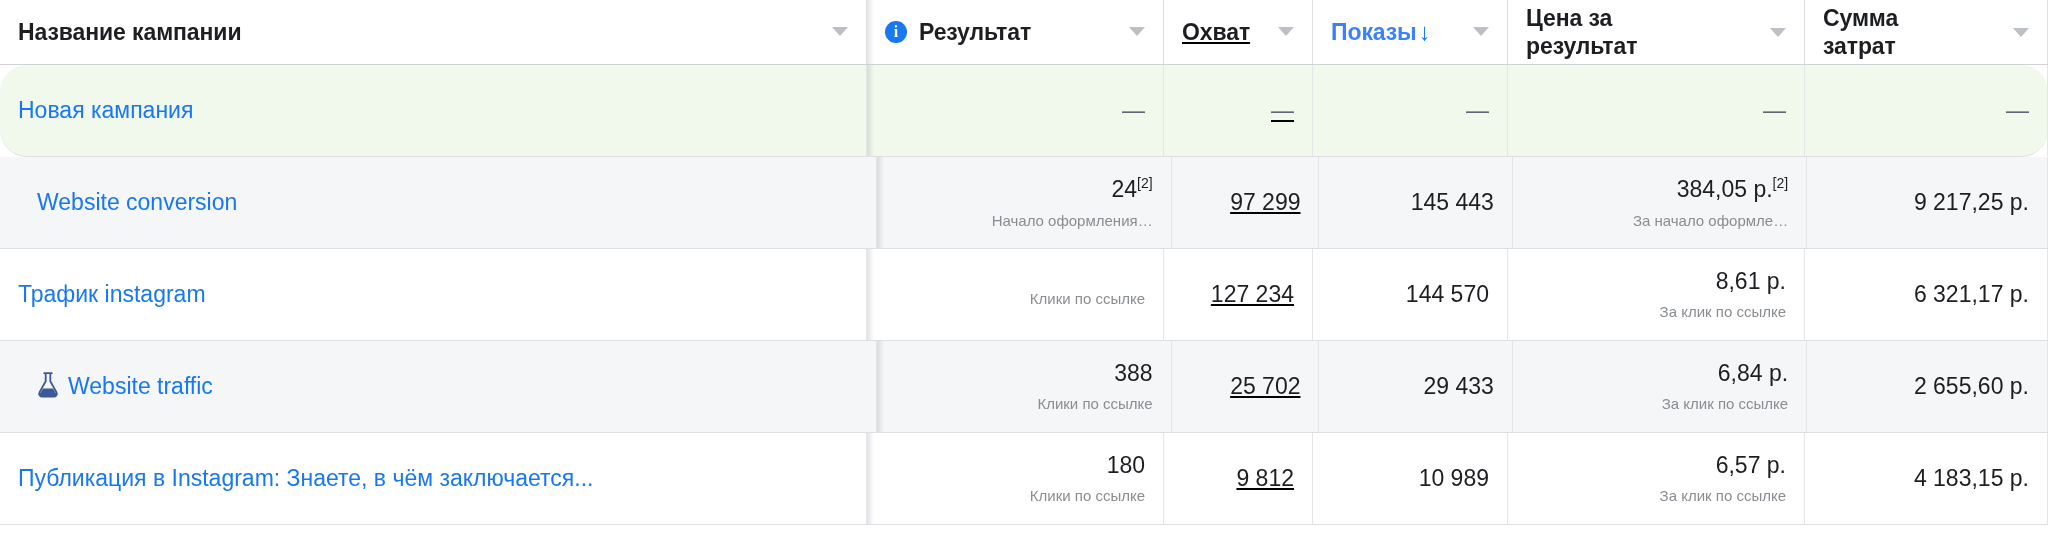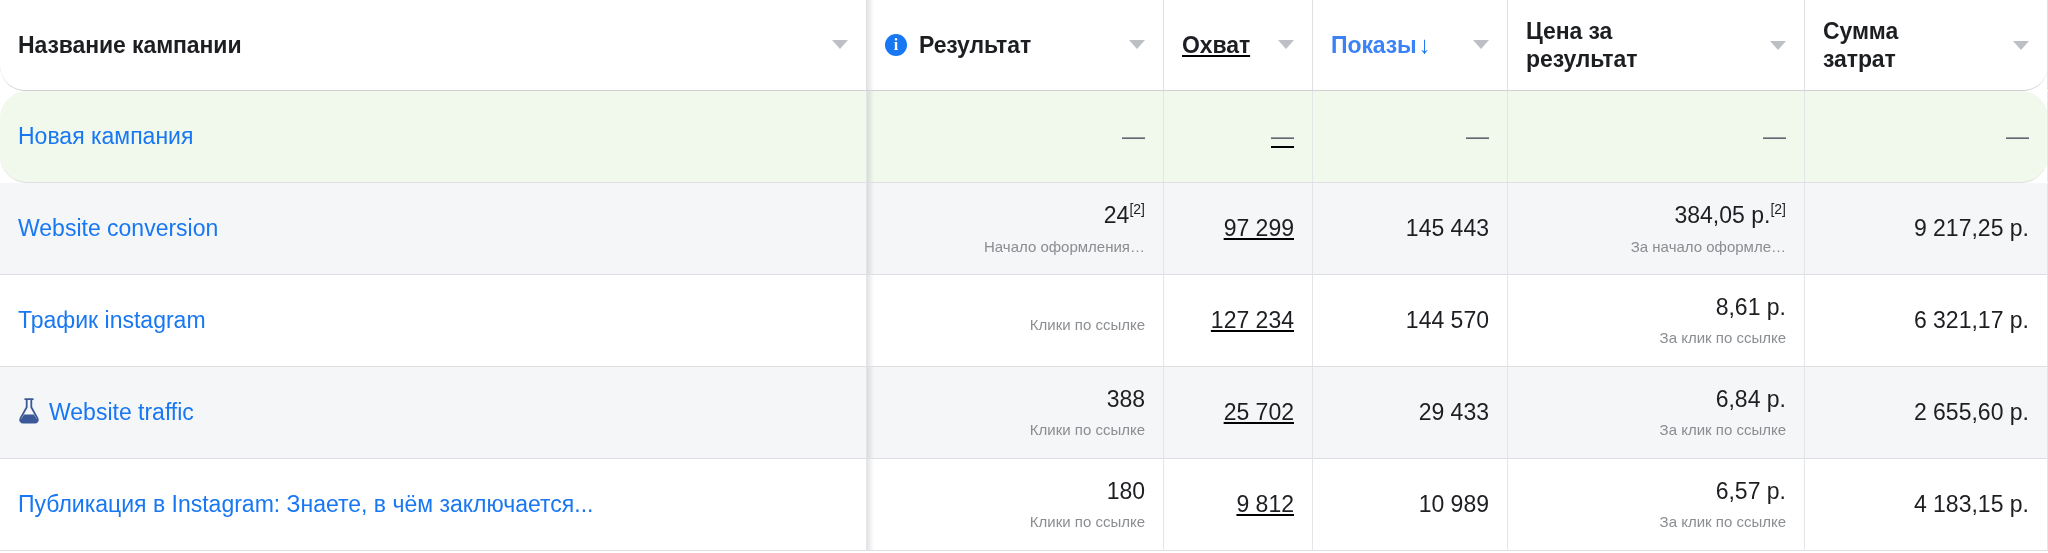--- a/index.html
+++ b/index.html
@@ -46,24 +46,23 @@
   
   .c-name   { width: 867px; }
   .c-result { width: 297px; }
   .c-reach  { width: 149px; text-decoration: underline; }
   .c-impr   { width: 195px; }
   .c-cpr    { width: 297px; }
   .c-spend  { width: 243px; }
 
   
   .header-row {
-    height: 91px;
+    height: 65px;
     background: #ffffff;
     border-bottom: 1px solid #cfd1d5;
-    border-radius: 25px;
   }
   .header-row .cell {
     justify-content: center;
     border-right: 1px solid #dddfe2;
   }
   .header-inner {
     display: flex;
     align-items: center;
     width: 100%;
   }
@@ -122,21 +121,21 @@
     bottom: 0;
     width: 7px;
     background: linear-gradient(to right, rgba(0,0,0,0.11), rgba(0,0,0,0));
     pointer-events: none;
   }
 
   
   .data-row { height: 92px; border-bottom: 1px solid #dddfe2; }
 
   .row-green { background: #f1f8ec; border-radius: 27px; }
-  .row-grey  { background: #f5f6f7; }
+  .row-grey  { background: #f5f6f7; padding-left: 19px; }
   .row-white { background: #ffffff; }
 
   .row-green .cell, .row-grey .cell, .row-white .cell {
     border-right: 1px solid #e3e5e8;
   }
 
   .name-link {
     font-size: 23px;
     color: #1877f2;
     line-height: 1.25;

